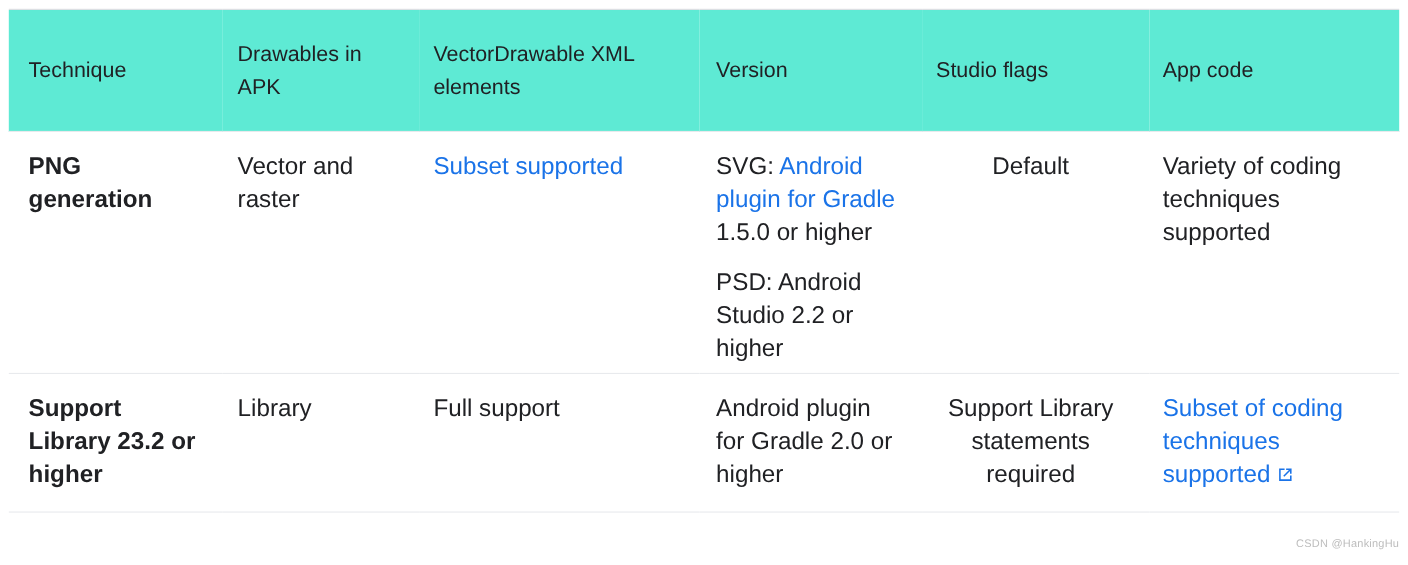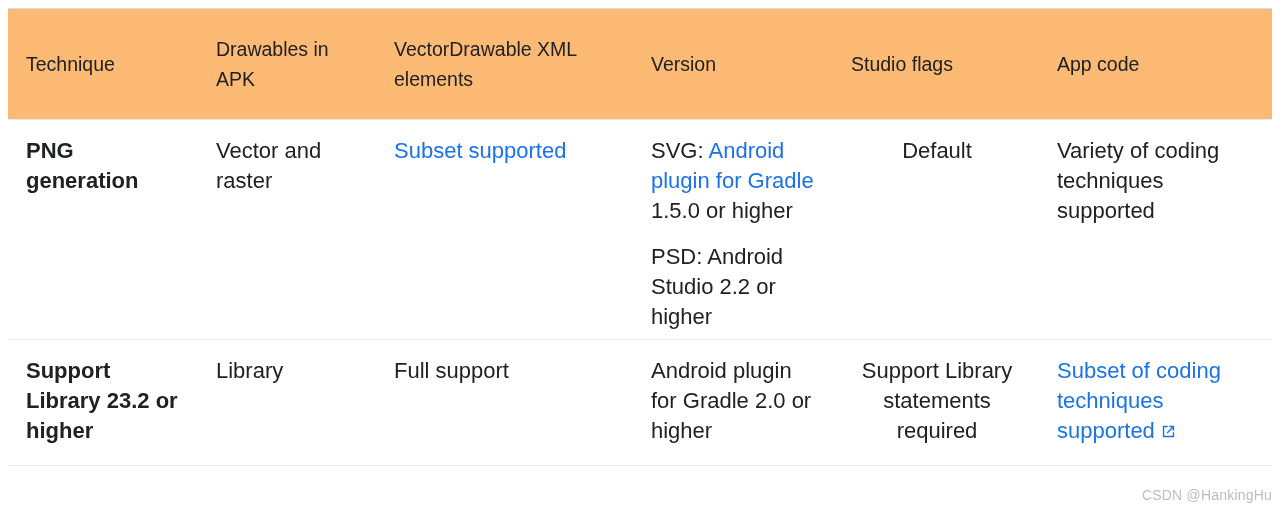--- a/index.html
+++ b/index.html
@@ -25,21 +25,21 @@
   }
 
   table.comparison {
     width: 1264px;
     border-collapse: collapse;
     table-layout: fixed;
   }
 
   
   thead tr {
-    background: #fdba74;
+    background: #5eead4;
   }
   thead th {
     text-align: left;
     vertical-align: middle;
     font-size: 19.5px;
     font-weight: 500;
     line-height: 30px;
     color: #202124;
     padding: 0;
     height: 110px;
@@ -107,21 +107,21 @@
     vertical-align: -2px;
     margin-left: 5px;
   }
   .ext-icon svg { display: block; }
 
   
   .watermark {
     position: absolute;
     right: 8px;
     top: 487px;
-    font-size: 14px;
+    font-size: 10px;
     line-height: 16px;
     color: #bdbdbd;
     font-family: "Liberation Sans", "DejaVu Sans", sans-serif;
     letter-spacing: 0.2px;
     white-space: nowrap;
   }
 </style>
 </head>
 <body>
 

